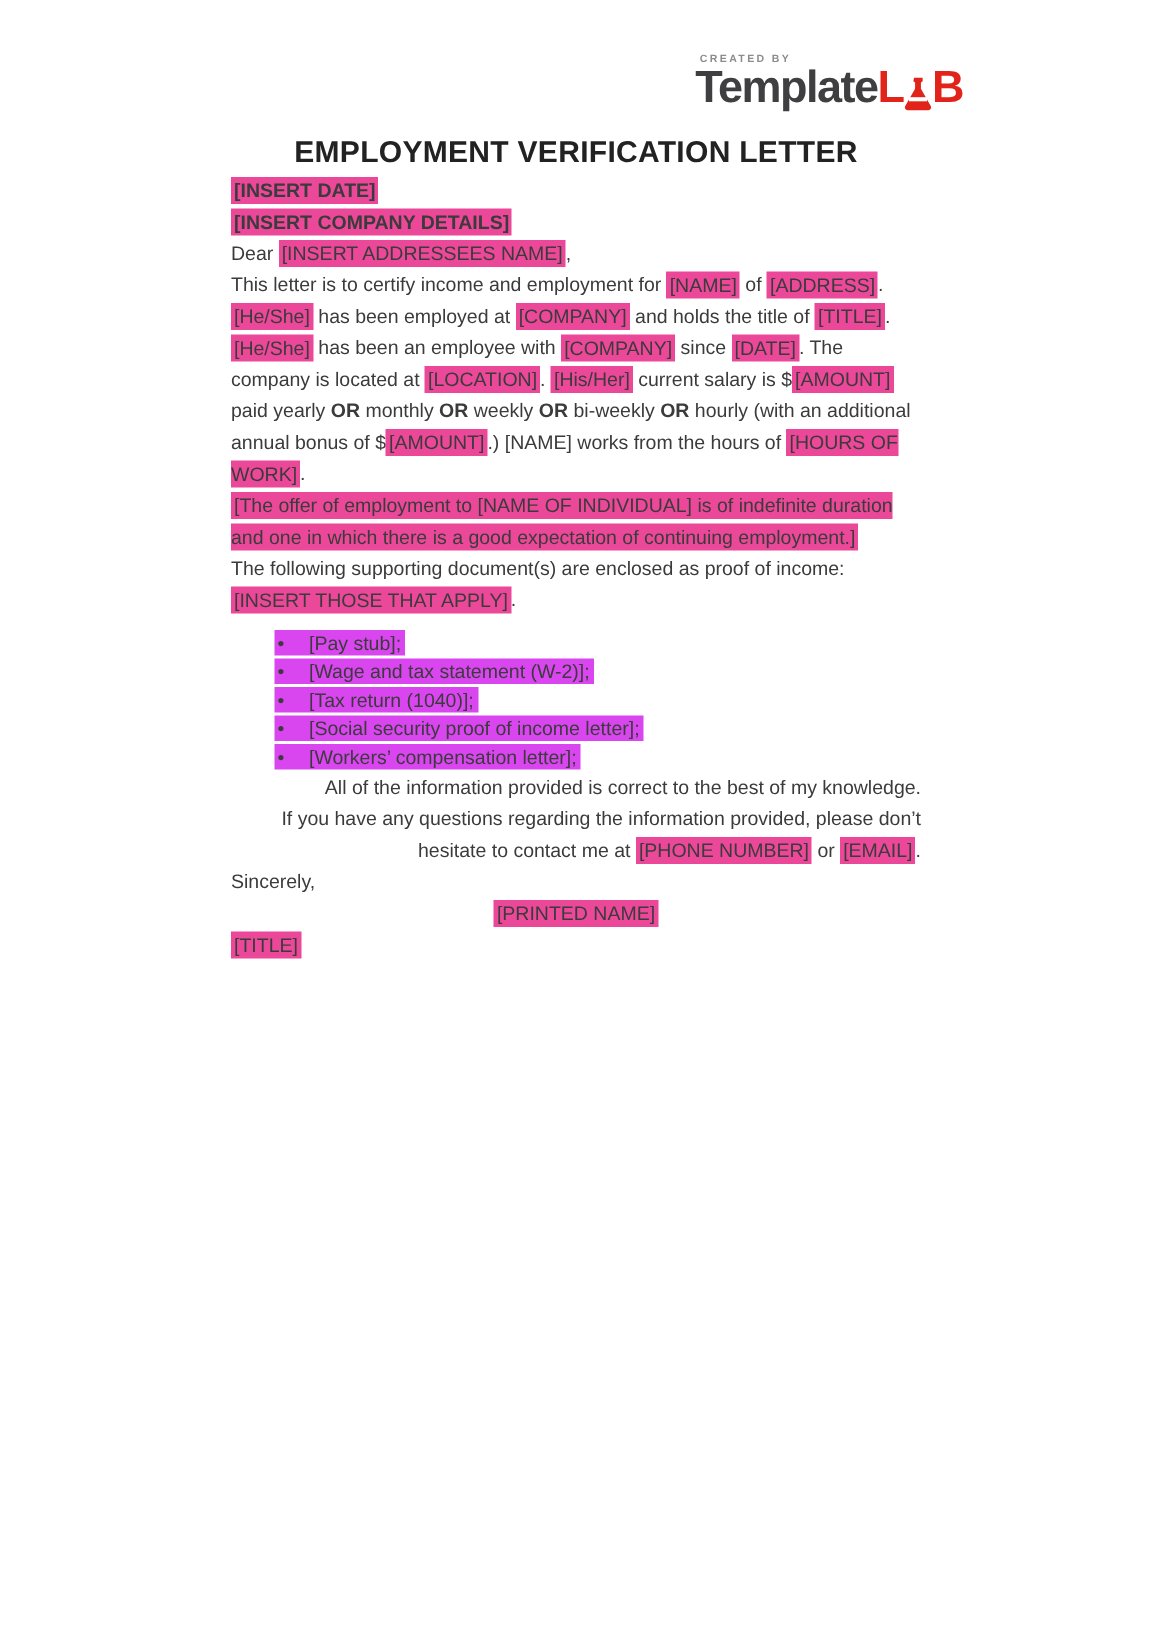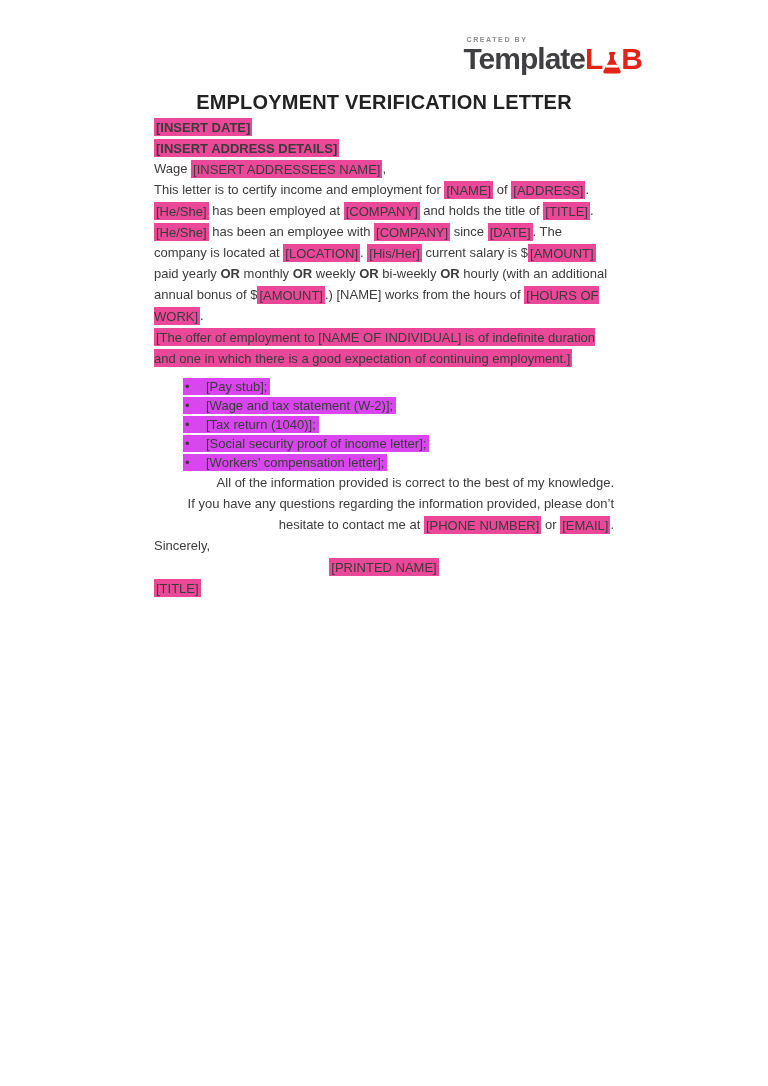--- a/index.html
+++ b/index.html
@@ -73,28 +73,29 @@
         </span>
     </div>
   </div>
 
   <h1>EMPLOYMENT VERIFICATION LETTER</h1>
 
   <div class="content">
 
     <p class="p-date"><span class="hl b">[INSERT DATE]</span></p>
 
-    <p class="p-address"><span class="hl b">[INSERT ADDRESS DETAILS]</span></p>
+    <p class="p-address"><span class="hl b">[INSERT COMPANY DETAILS]</span></p>
 
-    <p class="p-salutation"><span>Wage </span><span class="hl">[INSERT ADDRESSEES NAME]</span><span>,</span></p>
+    <p class="p-salutation"><span>Dear </span><span class="hl">[INSERT ADDRESSEES NAME]</span><span>,</span></p>
 
     <p class="p-body"><span>This letter is to certify income and employment for </span><span class="hl">[NAME]</span><span> of </span><span class="hl">[ADDRESS]</span><span>. </span><span class="hl">[He/She]</span><span> has been employed at </span><span class="hl">[COMPANY]</span><span> and holds the title of </span><span class="hl">[TITLE]</span><span>. </span><span class="hl">[He/She]</span><span> has been an employee with </span><span class="hl">[COMPANY]</span><span> since </span><span class="hl">[DATE]</span><span>. The company is located at </span><span class="hl">[LOCATION]</span><span>. </span><span class="hl">[His/Her]</span><span> current salary is $</span><span class="hl">[AMOUNT]</span><span> paid yearly </span><span class="b">OR</span><span> monthly </span><span class="b">OR</span><span> weekly </span><span class="b">OR</span><span> bi-weekly </span><span class="b">OR</span><span> hourly (with an additional annual bonus of $</span><span class="hl">[AMOUNT]</span><span>.) [NAME] works from the hours of </span><span class="hl">[HOURS OF WORK]</span><span>.</span></p>
 
     <p class="p-offer"><span class="hl">[The offer of employment to [NAME OF INDIVIDUAL] is of indefinite duration and one in which there is a good expectation of continuing employment.]</span></p>
 
+    <p class="p-docs"><span>The following supporting document(s) are enclosed as proof of income: </span><span class="hl">[INSERT THOSE THAT APPLY]</span><span>.</span></p>
 
     <ul class="docs">
       <li><span class="li-inner"><span class="bullet">•</span><span>[Pay stub];</span></span></li>
       <li><span class="li-inner"><span class="bullet">•</span><span>[Wage and tax statement (W-2)];</span></span></li>
       <li><span class="li-inner"><span class="bullet">•</span><span>[Tax return (1040)];</span></span></li>
       <li><span class="li-inner"><span class="bullet">•</span><span>[Social security proof of income letter];</span></span></li>
       <li><span class="li-inner"><span class="bullet">•</span><span>[Workers’ compensation letter];</span></span></li>
     </ul>
 
     <p class="p-closing"><span>All of the information provided is correct to the best of my knowledge.</span><br><span>If you have any questions regarding the information provided, please don’t hesitate to contact me at </span><span class="hl">[PHONE NUMBER]</span><span> or </span><span class="hl">[EMAIL]</span><span>.</span></p>

